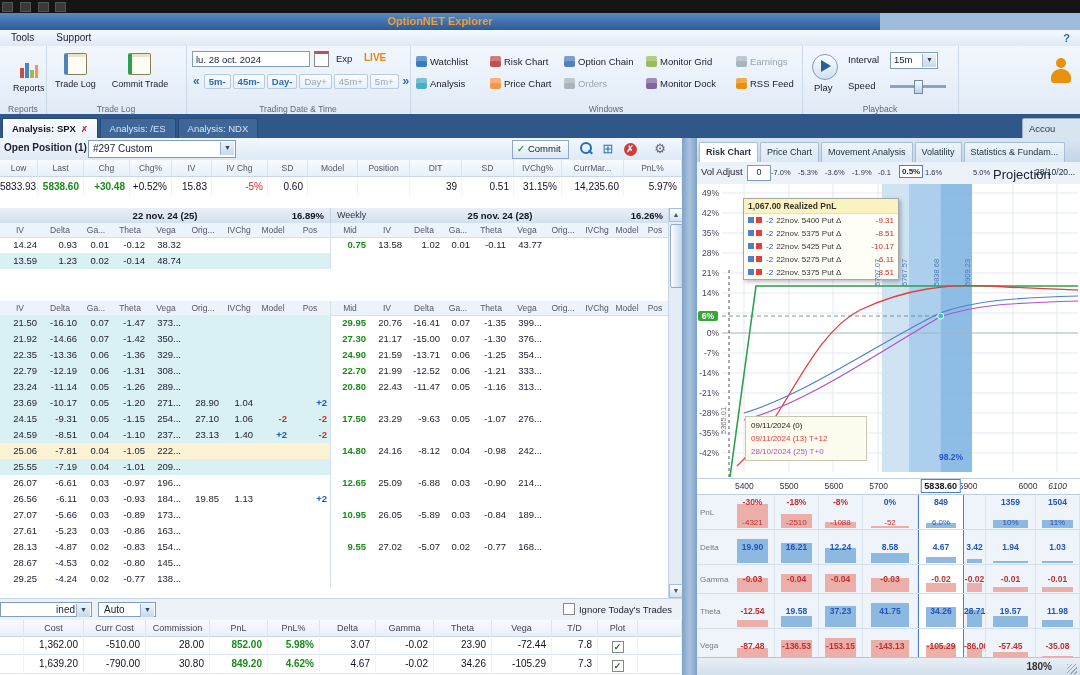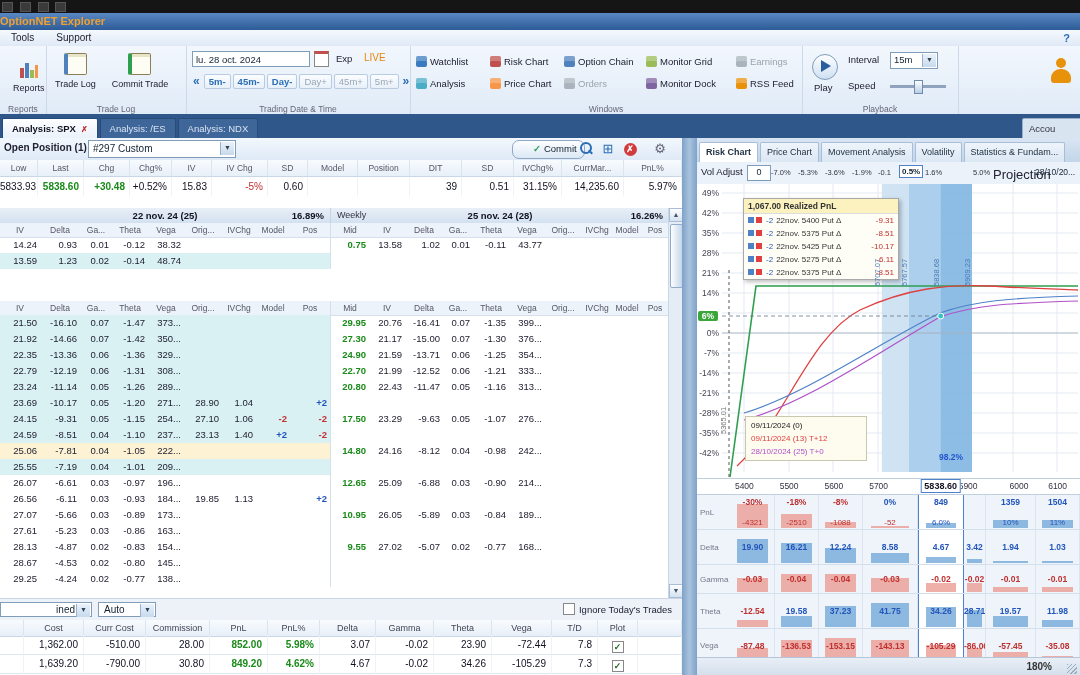--- a/index.html
+++ b/index.html
@@ -1,42 +1,42 @@
 <!DOCTYPE html>
 <html><head>
 <meta charset="utf-8">
 <style>
   html,body{margin:0;padding:0}
   body{width:1080px;height:675px;position:relative;overflow:hidden;background:#9ebcdc;
        font-family:"Liberation Sans",sans-serif;font-size:10px;color:#222}
   
   #chrome{position:absolute;left:0;top:0;width:1080px;height:13px;background:#151515}
   .chrome-sq{display:inline-block;width:9px;height:8px;margin:2px 2px 0 2px;background:#3a3a3a;border:1px solid #555}
-  #titlebar{position:absolute;left:0;top:13px;width:1080px;height:17px;background:linear-gradient(#5988c2,#2d5b97);
-            color:#f0a030;font-weight:bold;font-size:11px;line-height:17px}
+  #titlebar{position:absolute;left:0;top:13px;width:880px;height:17px;background:linear-gradient(#5988c2,#2d5b97);
+            color:#f0a030;font-weight:bold;font-size:11px;text-align:center;line-height:17px}
   
   #menubar{position:absolute;left:0;top:30px;width:1080px;height:16px;background:linear-gradient(#f5f9fe,#dfe9f6);
            border-bottom:1px solid #c3d3e6;line-height:16px}
   .menu-item{display:inline-block;padding:0 11px;font-size:10px;color:#223}
   #help-q{position:absolute;right:10px;top:0;color:#2a6db5;font-weight:bold;font-size:11px}
   
   #ribbon{position:absolute;left:0;top:46px;width:1080px;height:68px;
           background:linear-gradient(#f2f7fd,#e0ebf7);border-bottom:1px solid #b9cbe0}
   .rgroup{position:absolute;top:0;height:68px;border-right:1px solid #ccd9e8}
   .rgroup-label{position:absolute;bottom:0;left:0;width:100%;text-align:center;font-size:8.5px;color:#667}
   .big-btn{display:inline-block;vertical-align:top;text-align:center;margin:4px 2px 0 4px;padding:2px 4px;border:1px solid transparent;border-radius:3px}
   .big-btn-label{font-size:9px;color:#223;margin-top:2px}
   .book-icon{display:inline-block;width:18px;height:20px;background:#fdfdf3;border:1px solid #8a7f55;border-left:4px solid #4f81bd;border-radius:2px;box-shadow:inset 0 3px 0 #e8e4c8}
   .book-icon.commit{border-left-color:#2e9e4f}
   #reports-icon{display:inline-block;margin-top:6px}
   .nav-chev{color:#2a6db5;font-weight:bold;font-size:12px;padding:0 3px;cursor:default}
   .nav-btn{display:inline-block;color:#2a6db5;font-size:9.5px;font-weight:bold;padding:1px 4px;border:1px solid #b9cbe0;border-radius:2px;background:linear-gradient(#fbfdff,#e7f0fa);margin:0 1px}
   .nav-btn.disabled{color:#9aa6b4;font-weight:normal}
   .field{background:#fff;border:1px solid #7f9db9;font-size:9.5px;color:#123;padding:1px 3px}
-  #live-lbl{color:#e8860c;font-weight:normal;font-size:10px}
+  #live-lbl{color:#e8860c;font-weight:bold;font-size:10px}
   .icon-cal{display:inline-block;width:13px;height:12px;background:#fff;border:1px solid #888;border-top:3px solid #c0504d;vertical-align:middle}
   .win-row{position:absolute;left:6px;white-space:nowrap}
   .win-item{display:inline-block;vertical-align:top;font-size:9.5px;color:#223;margin-right:6px}
   .win-item.disabled .win-label{color:#99a3ad}
   .win-icon{display:inline-block;width:11px;height:11px;border-radius:2px;margin-right:3px;vertical-align:-2px;box-shadow:inset 0 5px 0 rgba(255,255,255,.25)}
   .win-label{}
   #play-btn{position:absolute;left:10px;top:8px;width:24px;height:24px;border-radius:50%;
             background:linear-gradient(#fdfeff,#cfe0f2);border:1px solid #7f9db9}
   #play-tri{position:absolute;left:8px;top:5px;width:0;height:0;border-left:10px solid #2a5d9e;border-top:6px solid transparent;border-bottom:6px solid transparent}
   .pb-lbl{font-size:9.5px;color:#223}
@@ -52,22 +52,22 @@
   .tab.active{background:linear-gradient(#fdfeff,#e9f1fa);color:#112;font-weight:bold}
   .tab-close{color:#c03030;font-size:8px;margin-left:5px}
   #right-tab{position:absolute;right:-4px;top:4px;width:48px;height:20px;line-height:19px;font-size:9.5px;
              background:#d9e4f1;color:#334;padding:0 6px;border:1px solid #9ab0cc;border-radius:2px 2px 0 0;overflow:hidden}
   
   #left{position:absolute;left:0;top:138px;width:682px;height:537px;background:#fff}
   #posbar{position:absolute;left:0;top:0;width:682px;height:22px;background:linear-gradient(#f2f7fd,#dfeaf6);border-bottom:1px solid #c3d3e6}
   #pos-label{position:absolute;left:4px;top:4px;font-weight:bold;color:#223}
   #pos-select{position:absolute;left:88px;top:2px;width:142px;height:16px;background:#fff;border:1px solid #7f9db9;line-height:15px;padding-left:4px;color:#123}
   .dd-arrow{position:absolute;right:1px;top:1px;width:13px;height:13px;background:linear-gradient(#eaf2fb,#c7d9ec);border-left:1px solid #9ab0cc;text-align:center;line-height:12px;font-size:7px;color:#345}
-  #commit-btn{position:absolute;left:512px;top:2px;height:17px;padding:0 7px 0 20px;background:linear-gradient(#fdfeff,#dbe8f5);
-              border:1px solid #8fa8c8;border-radius:7px;line-height:16px;font-size:9.5px;color:#123}
+  #commit-btn{position:absolute;left:512px;top:2px;height:17px;padding:0 7px 0 4px;background:linear-gradient(#fdfeff,#dbe8f5);
+              border:1px solid #8fa8c8;border-radius:0;line-height:16px;font-size:9.5px;color:#123}
   .mini-check{color:#2e9e4f;font-weight:bold;margin-right:3px}
   .tool-ic{position:absolute;top:3px;width:16px;height:16px;text-align:center;line-height:15px;font-size:12px}
   #ic-mag{left:578px}
   #ic-mag span{display:inline-block;width:8px;height:8px;border:2px solid #2a6db5;border-radius:50%;position:relative;top:1px}
   #ic-mag i{position:absolute;left:10px;top:10px;width:5px;height:2px;background:#2a6db5;transform:rotate(45deg)}
   #ic-grid{left:600px;color:#2a6db5;font-size:13px}
   #ic-close{left:622px}
   #ic-close span{display:inline-block;width:13px;height:13px;border-radius:50%;background:#d13b3b;color:#fff;font-size:9px;line-height:13px;font-weight:bold}
   #ic-gear{left:652px;color:#667;font-size:13px}
   
@@ -1004,22 +1004,22 @@
     <div id="problab">98.2%</div>
   <div class="ylab" style="top: 4px;">49%</div><div class="ylab" style="top: 23.999px;">42%</div><div class="ylab" style="top: 43.998px;">35%</div><div class="ylab" style="top: 63.997px;">28%</div><div class="ylab" style="top: 83.996px;">21%</div><div class="ylab" style="top: 103.995px;">14%</div><div class="ylab badge" style="top: 126.851px;">6%</div><div class="ylab" style="top: 143.993px;">0%</div><div class="ylab" style="top: 163.992px;">-7%</div><div class="ylab" style="top: 183.991px;">-14%</div><div class="ylab" style="top: 203.99px;">-21%</div><div class="ylab" style="top: 223.989px;">-28%</div><div class="ylab" style="top: 243.988px;">-35%</div><div class="ylab" style="top: 263.987px;">-42%</div><div class="sdlab" style="left: 175.789px;">5707.07</div><div class="sdlab" style="left: 202.863px;">5767.57</div><div class="sdlab" style="left: 234.684px;">5838.68</div><div class="sdlab" style="left: 266.255px;">5909.23</div><div class="sdlab leftmark" style="left: 21.717px; top: 182px;">5365.01</div></div>
 
   <div id="xaxis">
       <div class="xlab" style="left: 47.375px;">5400</div>
       <div class="xlab" style="left: 92.125px;">5500</div>
       <div class="xlab" style="left: 136.875px;">5600</div>
       <div class="xlab" style="left: 181.625px;">5700</div>
       <div class="xlab xbox" style="left: 243.649px;">5838.60</div>
       <div class="xlab" style="left: 271.125px;">5900</div>
-      <div class="xlab" style="left: 322px;">6000</div>
-      <div class="xlab" style="left: 360.625px;">6100</div>
+      <div class="xlab" style="left: 331px;">6000</div>
+      <div class="xlab" style="left: 360.625px; font-style: italic;">6100</div>
     </div>
 
   <div id="greeks">
       <div class="greek-row" style="height: 34px;">
         <div class="greek-label">PnL</div>
         <div class="gcell">
           <span class="gbar" style="height: 24px; background: rgb(235, 156, 148);"></span>
           <span class="gl1" style="color: rgb(192, 48, 48);">-30%</span>
           <span class="gl2" style="color: rgb(192, 48, 48);">-4321</span>
         </div>

